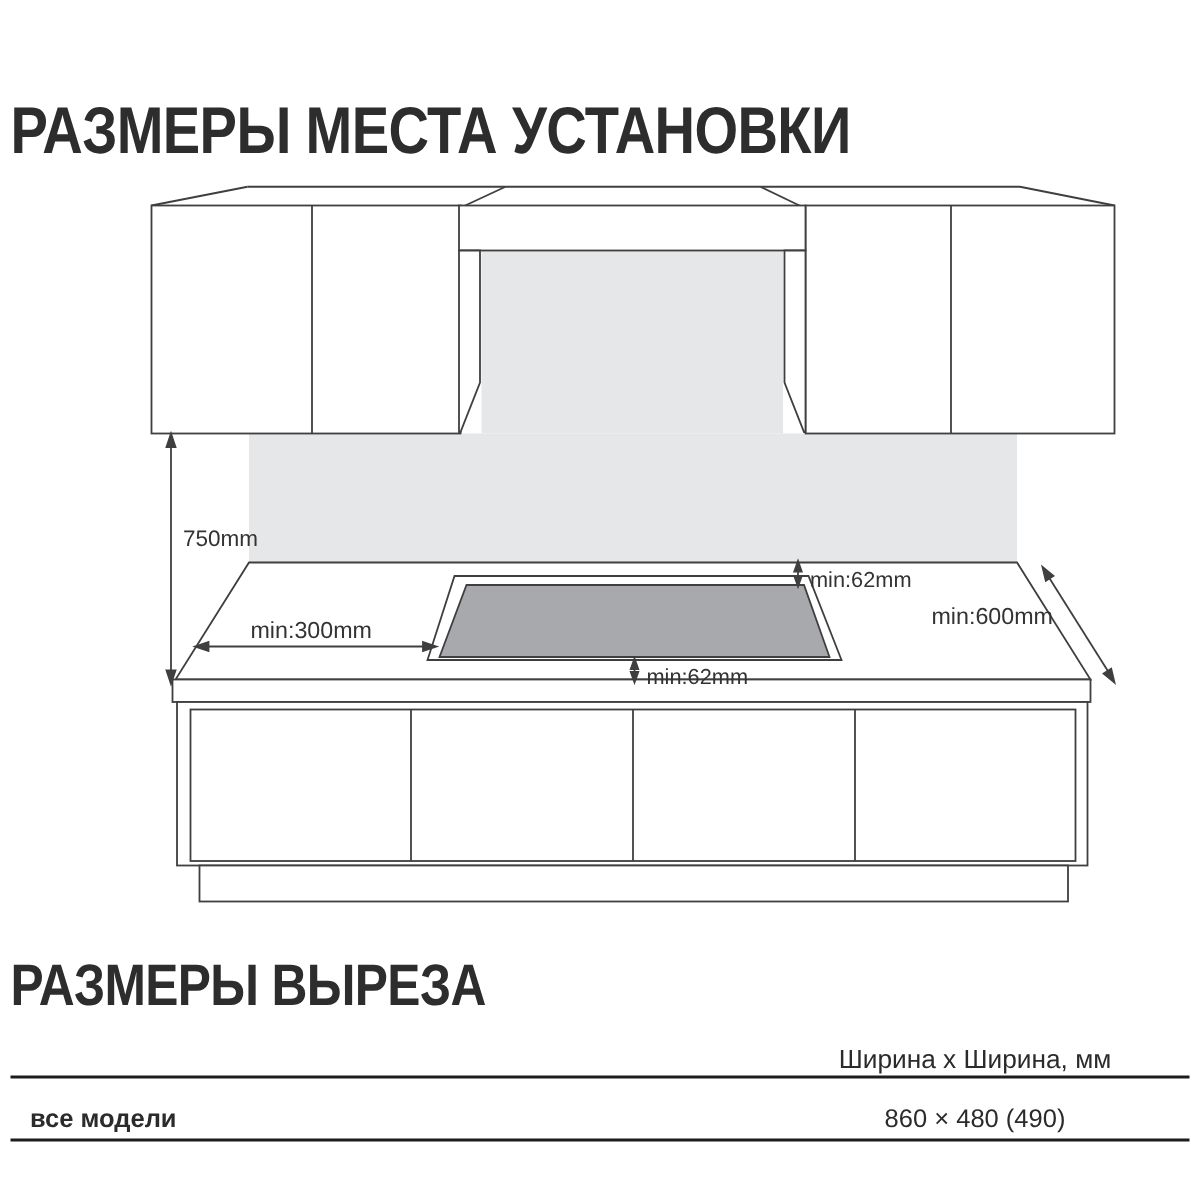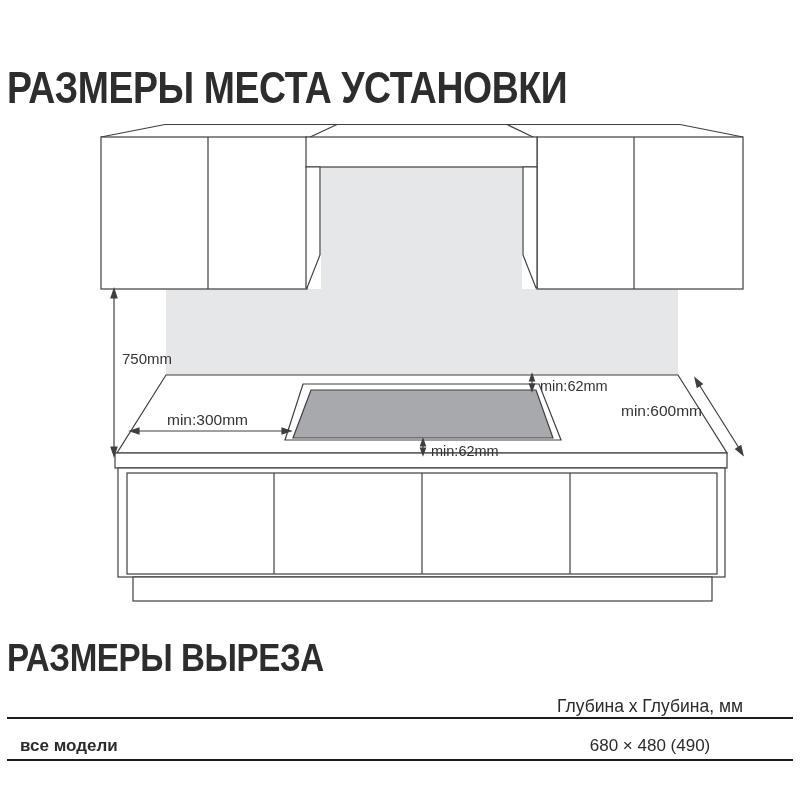--- a/index.html
+++ b/index.html
@@ -118,23 +118,23 @@
     <text class="dim-label" x="540" y="391" font-size="14.5">min:62mm</text>
     <text class="dim-label" x="431" y="456" font-size="14.5">min:62mm</text>
     <text class="dim-label" x="621" y="416" font-size="15.5">min:600mm</text>
   </svg>
 
   <div class="title title-bottom">РАЗМЕРЫ ВЫРЕЗА</div>
 
   <div class="spec-table">
     <div class="spec-row spec-header">
       <div class="spec-col-model"></div>
-      <div class="spec-col-value">Глубина x Глубина, мм</div>
+      <div class="spec-col-value">Ширина x Ширина, мм</div>
     </div>
     <hr class="spec-rule">
     <div class="spec-row spec-datarow">
       <div class="spec-col-model spec-model">все модели</div>
-      <div class="spec-col-value spec-value">680 × 480 (490)</div>
+      <div class="spec-col-value spec-value">860 × 480 (490)</div>
     </div>
     <hr class="spec-rule thin">
   </div>
 
 </div>
 
 </body></html>

